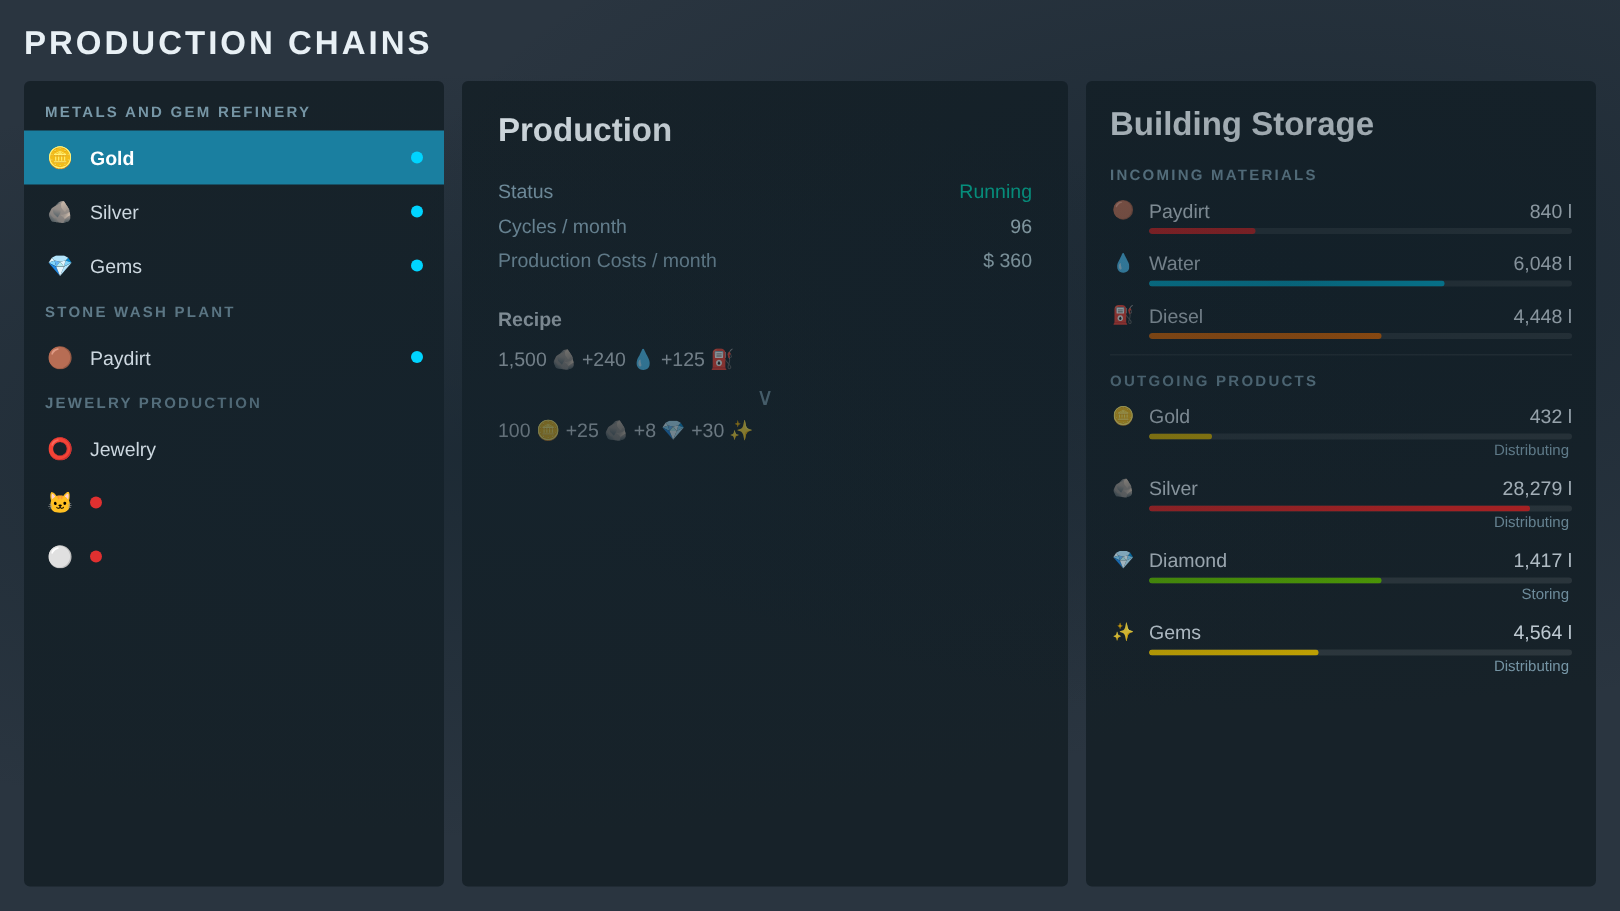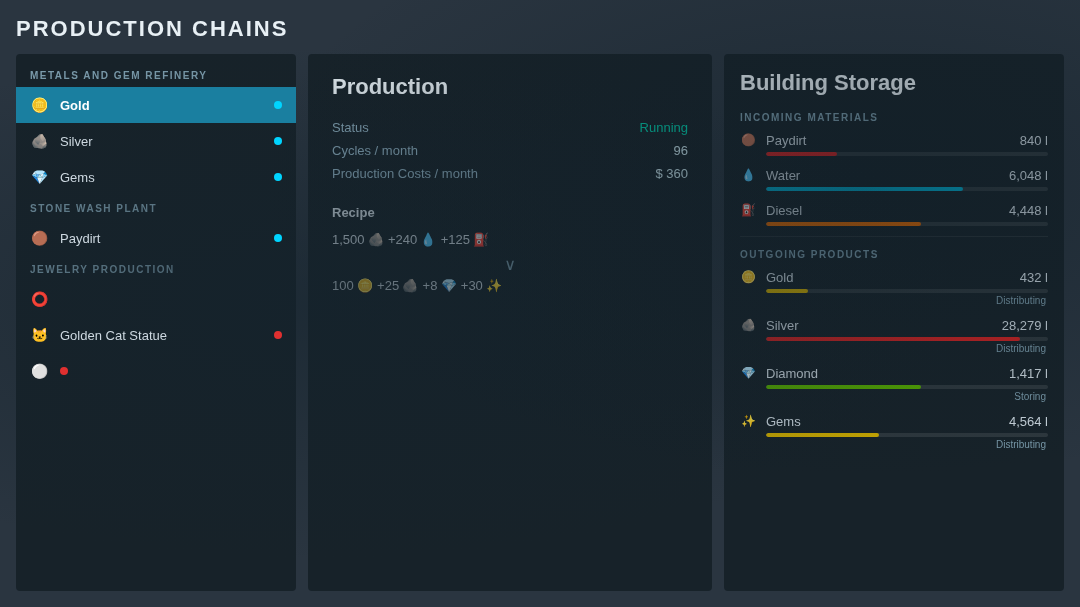--- a/index.html
+++ b/index.html
@@ -298,24 +298,24 @@
         </div>
         <div class="section-header">STONE WASH PLANT</div>
         <div class="list-item">
           <span class="item-icon">🟤</span>
           <span class="item-label">Paydirt</span>
           <span class="dot-indicator dot-cyan"></span>
         </div>
         <div class="section-header">JEWELRY PRODUCTION</div>
         <div class="list-item">
           <span class="item-icon">⭕</span>
+          <span class="item-label">Jewelry</span>
         </div>
         <div class="list-item">
           <span class="item-icon">🐱</span>
-          <span class="item-label">Golden Cat Statue</span>
           <span class="dot-indicator dot-red"></span>
         </div>
         <div class="list-item">
           <span class="item-icon">⚪</span>
           <span class="dot-indicator dot-red"></span>
         </div>
       </div>
 
     <div class="middle-panel">
       <div class="panel-title">Production</div>

